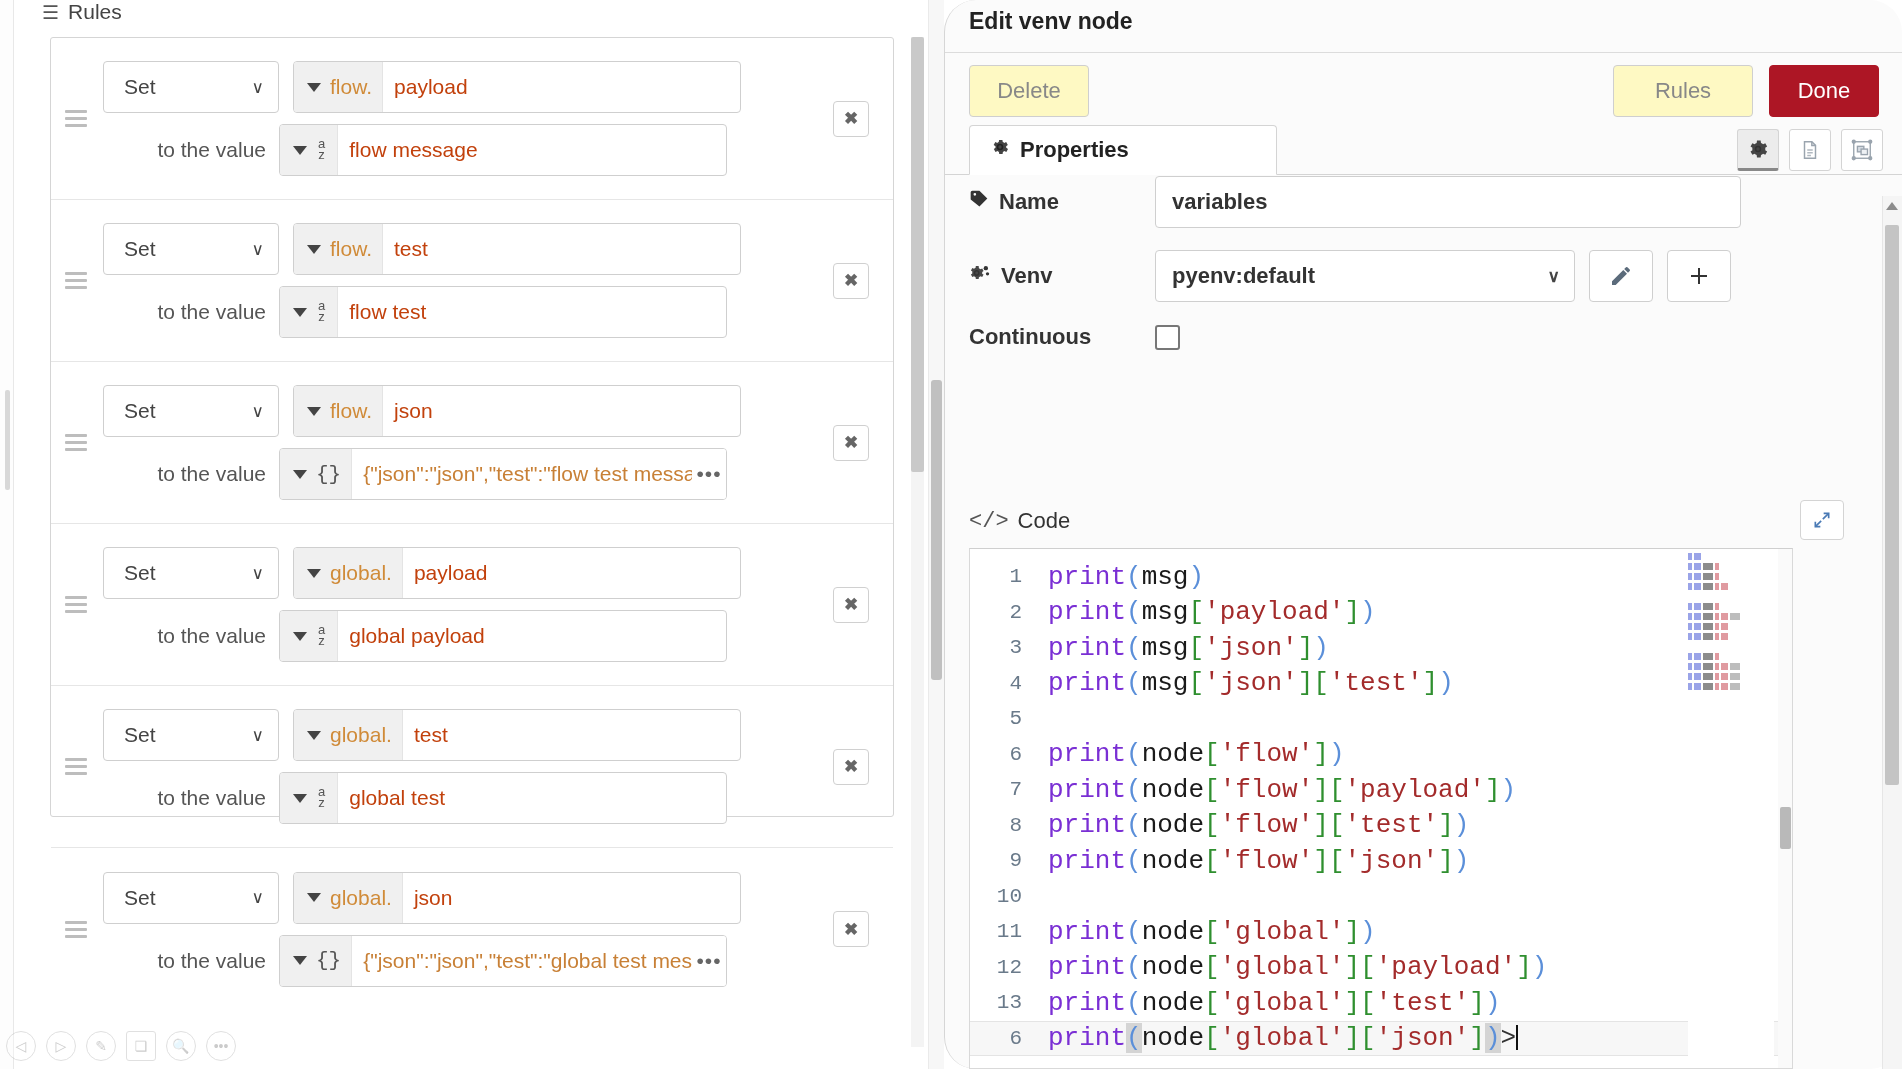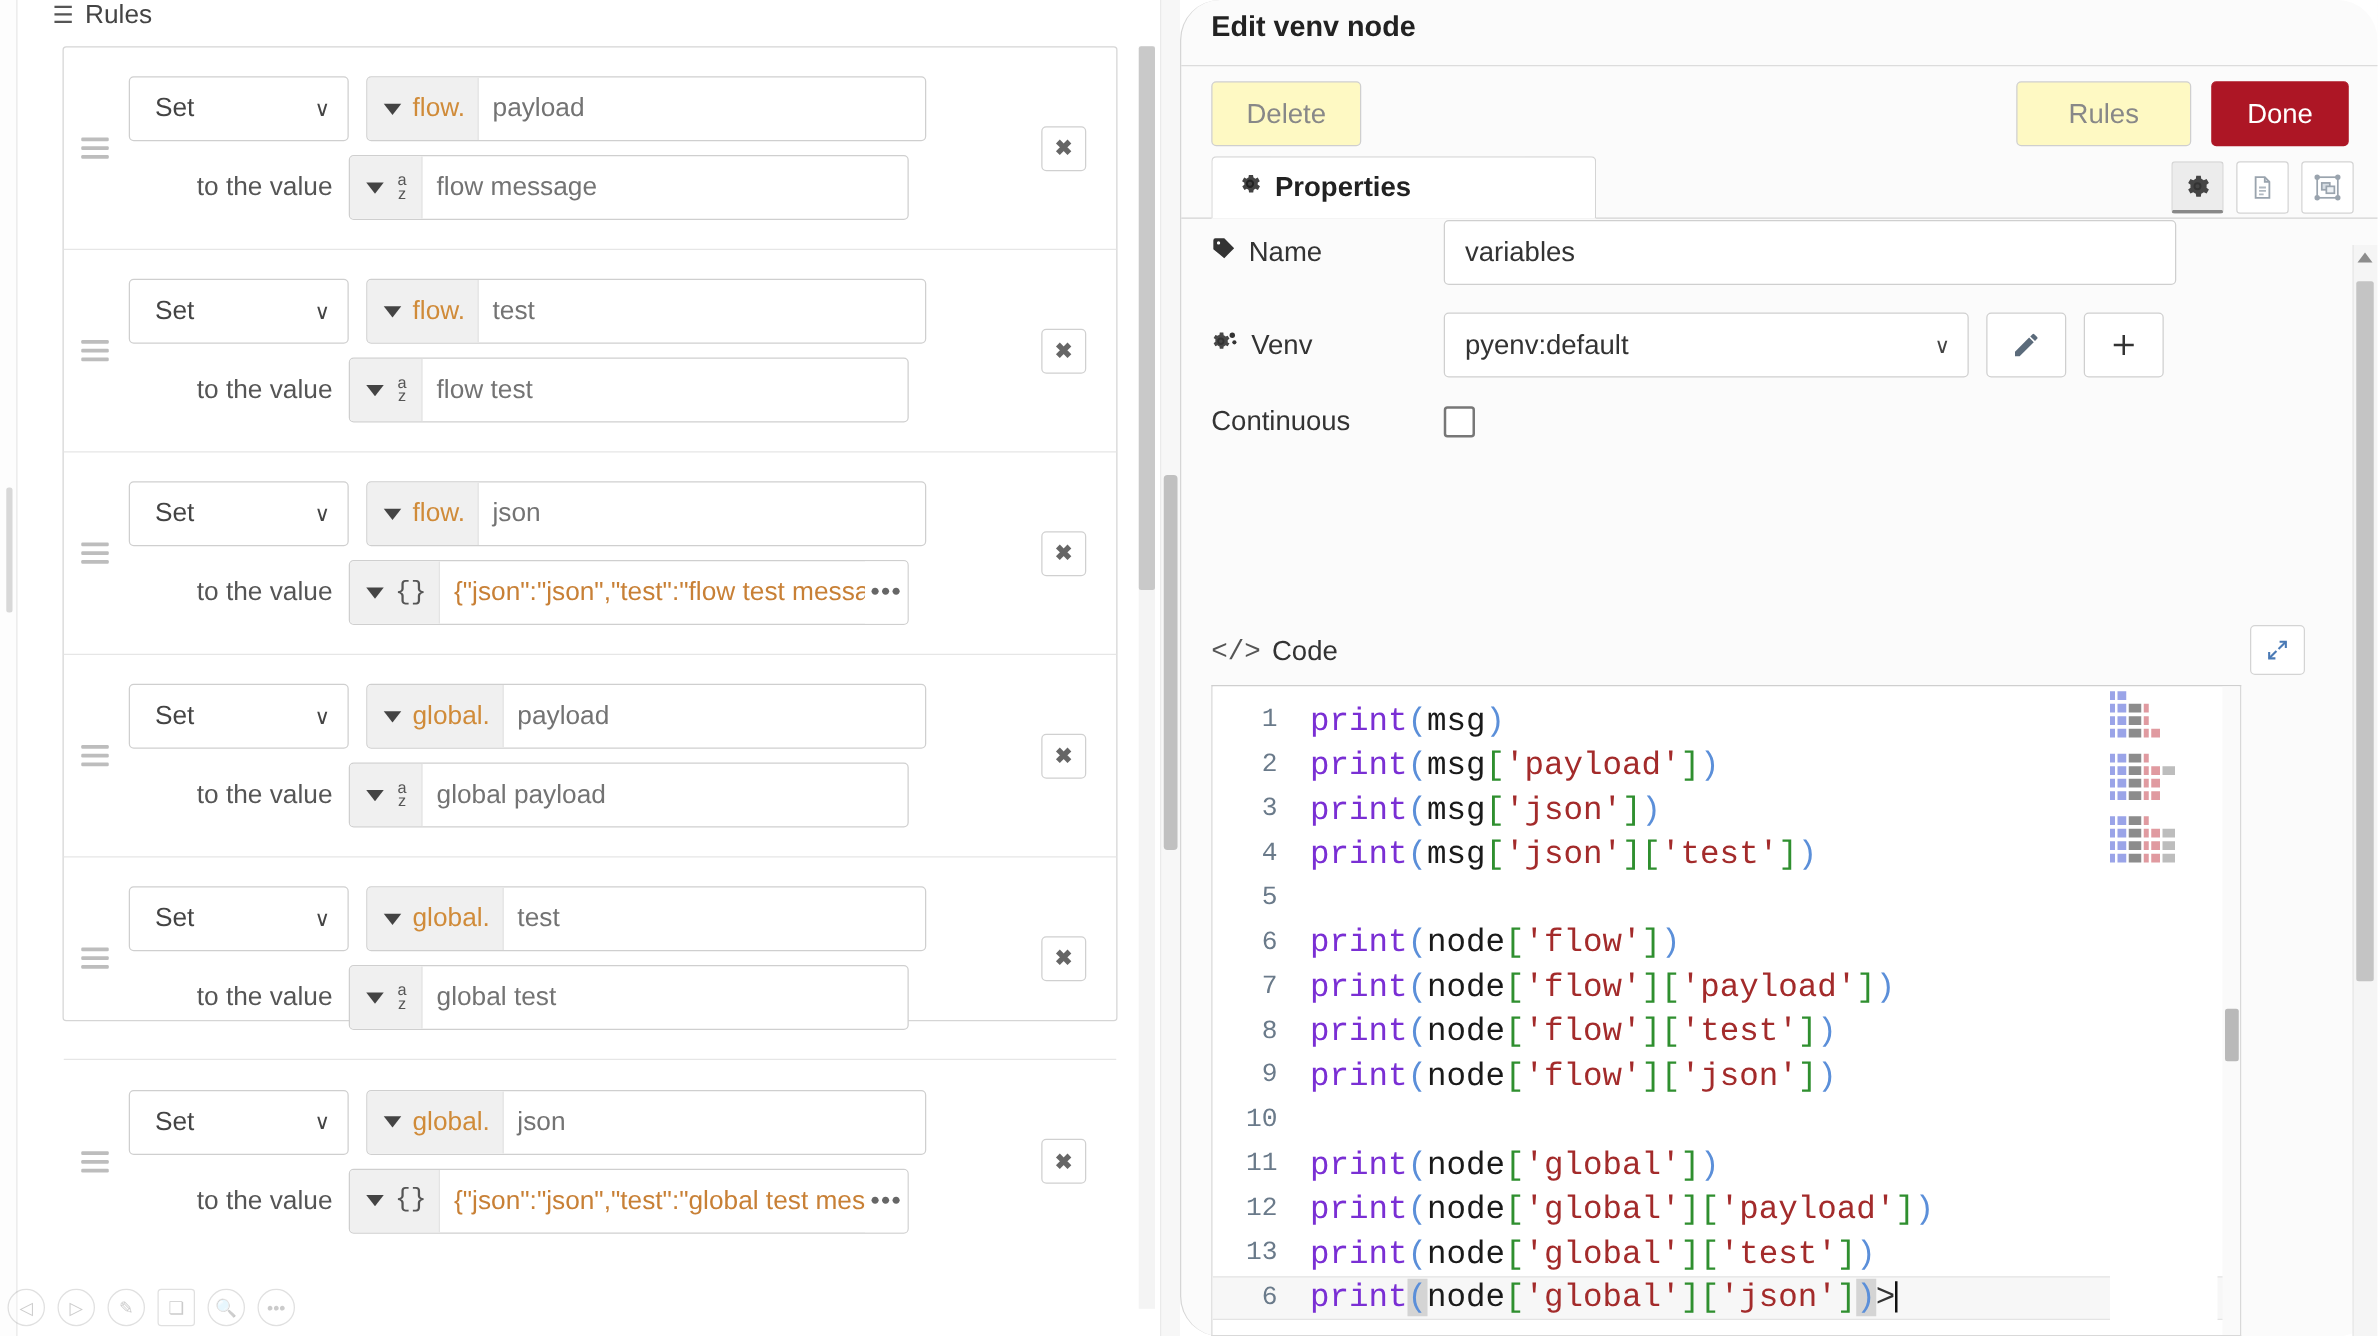--- a/index.html
+++ b/index.html
@@ -102,21 +102,21 @@
   .ti-scope { font-size: 21px; color: #d08b39; }
   .ti-az {
     font-size: 13px; color: #555; line-height: 0.82;
     display: flex; flex-direction: column; align-items: center;
     padding: 0 2px;
   }
   .ti-braces { font-size: 21px; color: #555; font-family: "Liberation Mono", monospace; }
   .ti-value {
     flex: 1; display: flex; align-items: center;
     padding-left: 11px; padding-right: 4px;
-    font-size: 21px; color: #737373;
+    font-size: 21px; color: #c2410c;
     white-space: nowrap; overflow: hidden;
   }
   .ti-value.json-text { color: #c88036; }
   .ti-dots {
     display: flex; align-items: center; justify-content: center;
     width: 34px; font-size: 21px; color: #666; letter-spacing: 1px;
     border-left: none; background: #fff;
   }
 
   .row-delete {
@@ -205,21 +205,21 @@
   }
   .tab-icons { position: absolute; right: 20px; top: 4px; display: flex; gap: 10px; }
   .tab-ico-btn {
     width: 42px; height: 42px;
     border: 1px solid #d4d4d4; border-radius: 3px; background: #fff;
     display: flex; align-items: center; justify-content: center;
   }
   .tab-ico-btn.active { background: #ececec; border-bottom: 3px solid #888; }
 
   
-  .form { position: absolute; left: 0; top: 176px; width: 958px; }
+  .form { position: absolute; left: 0; top: 176px; width: 958px; font-weight: bold; }
   .form-row { display: flex; align-items: center; margin-bottom: 22px; padding-left: 24px; }
   .form-label {
     width: 186px; display: flex; align-items: center; gap: 10px;
     font-size: 22px; color: #333;
   }
   .text-input {
     width: 586px; height: 52px;
     border: 1px solid #cfcfcf; border-radius: 4px; background: #fff;
     display: flex; align-items: center; padding-left: 16px;
     font-size: 22px; color: #333;

